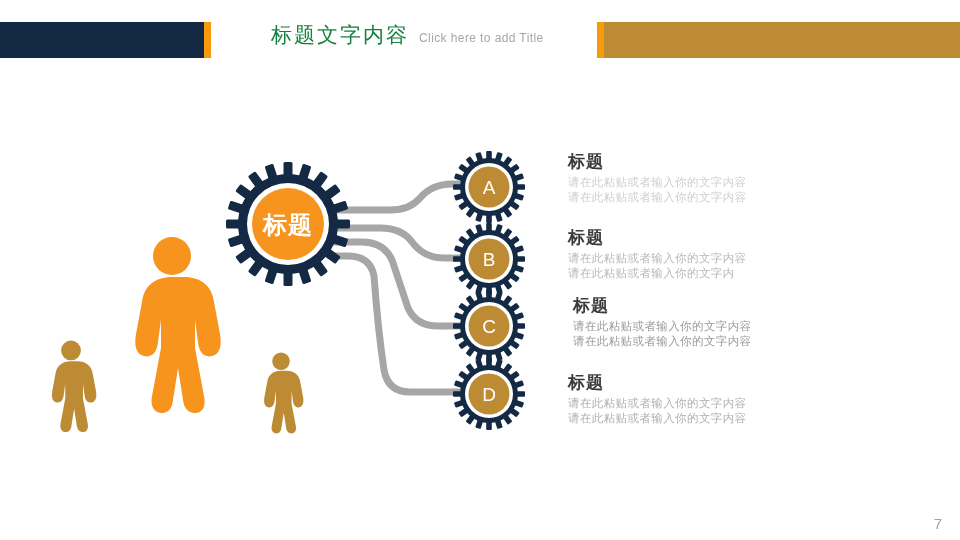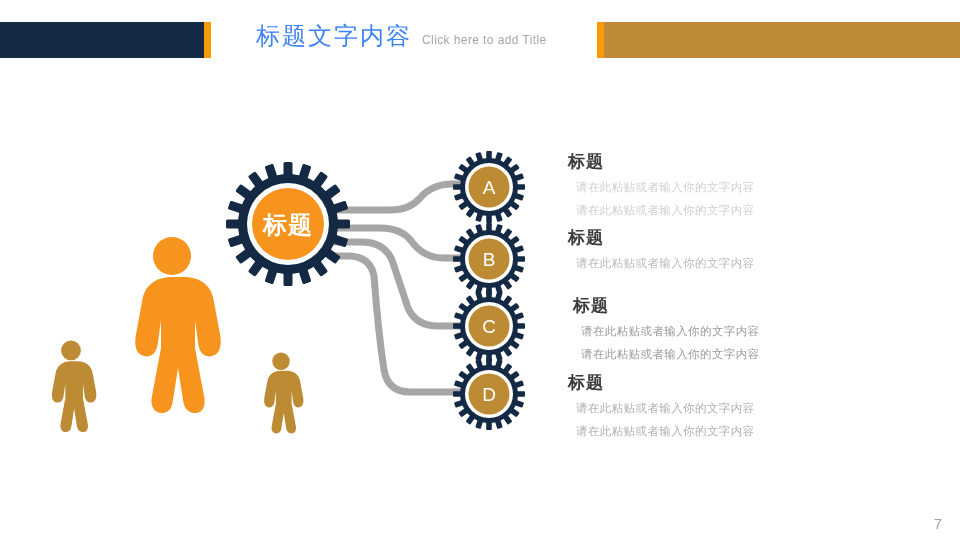--- a/index.html
+++ b/index.html
@@ -9,34 +9,34 @@
   }
   .slide{position:absolute;inset:0;background:#fff;}
 
   
   .hdr-navy{position:absolute;left:0;top:22px;width:204px;height:36px;background:#142A44;}
   .hdr-navy-accent{position:absolute;left:204px;top:22px;width:7px;height:36px;background:#F79B0C;}
   .hdr-gold-accent{position:absolute;left:597px;top:22px;width:7px;height:36px;background:#F79B0C;}
   .hdr-gold{position:absolute;left:604px;top:22px;width:356px;height:36px;background:#BC8B33;}
 
   .hdr-title-wrap{position:absolute;left:256px;top:24px;display:flex;align-items:baseline;gap:10px;}
-  .hdr-title-cn{font-size:24px;color:#3b82f6;letter-spacing:2px;line-height:1;}
+  .hdr-title-cn{font-size:21px;color:#15803d;letter-spacing:2px;line-height:1;margin-left:15px;}
   .hdr-title-en{font-size:12px;color:#a6a6a6;letter-spacing:.4px;line-height:1;}
 
   
   .page-num{position:absolute;right:18px;bottom:8px;font-size:15px;color:#a3a3a3;}
 
   
   .stage{position:absolute;left:0;top:70px;width:960px;height:430px;}
   .stage svg{display:block;}
 
   
   .txt-block{position:absolute;}
   .txt-title{font-size:17px;font-weight:bold;color:#3b3b3b;line-height:1.15;margin:0 0 3px 0;letter-spacing:1px;}
-  .txt-line{font-size:11.5px;line-height:1.35;letter-spacing:.4px;margin:8px;}
+  .txt-line{font-size:11.5px;line-height:1.35;letter-spacing:.4px;margin:0;}
   .tone-light .txt-line{color:#cfcfcf;}
   .tone-mid .txt-line{color:#b9b9b9;}
   .tone-dark .txt-line{color:#9a9a9a;}
   .tone-dark2 .txt-line{color:#b0b0b0;}
 
   .blk-a{left:568px;top:152px;}
   .blk-b{left:568px;top:228px;}
   .blk-c{left:573px;top:296px;}
   .blk-d{left:568px;top:373px;}
 </style>
@@ -459,20 +459,21 @@
 
   <div class="txt-block blk-a tone-light">
     <div class="txt-title">标题</div>
     <div class="txt-line">请在此粘贴或者输入你的文字内容</div>
     <div class="txt-line">请在此粘贴或者输入你的文字内容</div>
   </div>
 
   <div class="txt-block blk-b tone-mid">
     <div class="txt-title">标题</div>
     <div class="txt-line">请在此粘贴或者输入你的文字内容</div>
+    <div class="txt-line">请在此粘贴或者输入你的文字内</div>
   </div>
 
   <div class="txt-block blk-c tone-dark">
     <div class="txt-title">标题</div>
     <div class="txt-line">请在此粘贴或者输入你的文字内容</div>
     <div class="txt-line">请在此粘贴或者输入你的文字内容</div>
   </div>
 
   <div class="txt-block blk-d tone-dark2">
     <div class="txt-title">标题</div>

